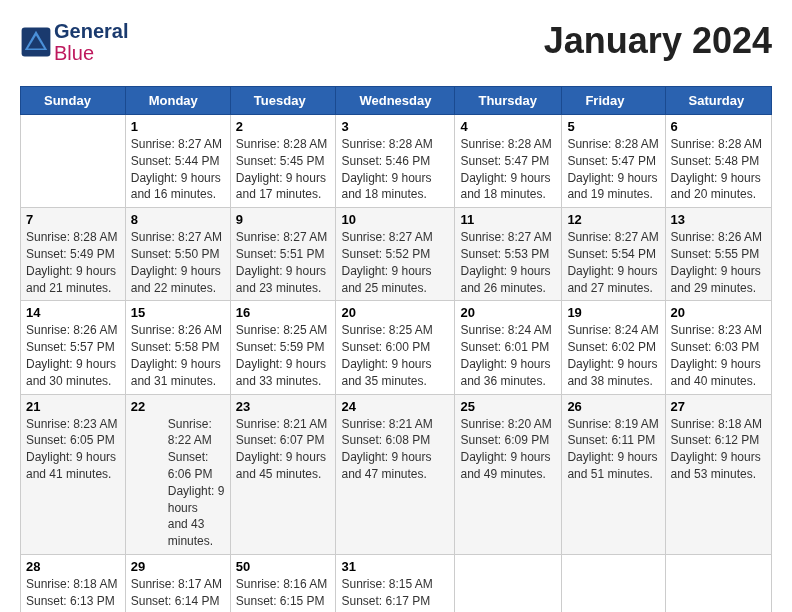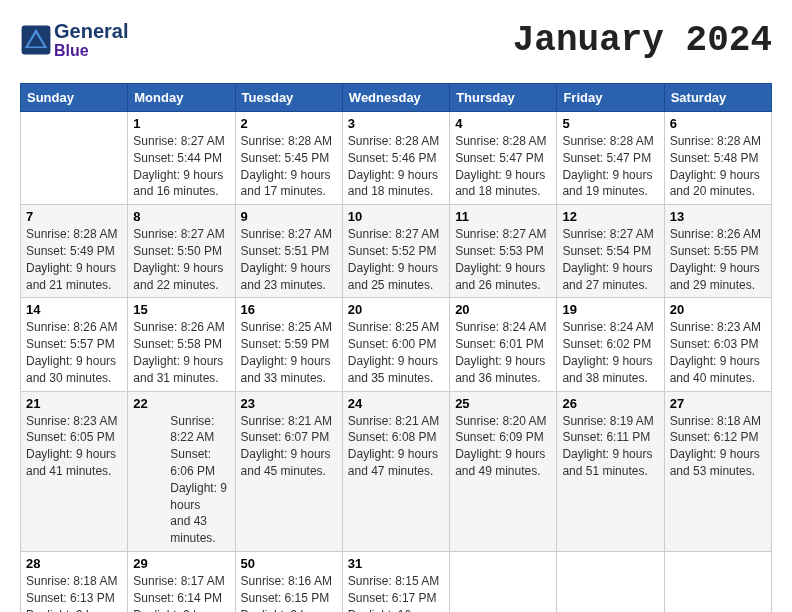--- a/index.html
+++ b/index.html
@@ -20,41 +20,40 @@
       display: flex;
       align-items: center;
     }
     .logo-icon {
       width: 32px;
       height: 32px;
       margin-right: 2px;
     }
     .title-block {
       text-align: right;
-      font-family: Liberation Mono, monospace;
     }
     .month-title {
       font-size: 36px;
       font-weight: bold;
       color: #222;
     }
     .location {
       font-size: 16px;
       color: #444;
     }
     .calendar {
       width: 100%;
       border-collapse: collapse;
       font-size: 11px;
     }
     .calendar thead th {
       background-color: #2a62b0;
       color: #fff;
       text-align: left;
-      padding: 6px 6px;
+      padding: 6px 23px;
       font-size: 13px;
       font-weight: bold;
       border: 1px solid #1a4a90;
     }
     .calendar tbody td {
       border: 1px solid #ccc;
       vertical-align: top;
       padding: 4px 5px;
       min-height: 70px;
       width: 14.28%;
@@ -83,21 +82,21 @@
 
 <div class="header">
   <div class="logo">
     <svg class="logo-icon" viewBox="0 0 40 40">
       <rect x="2" y="2" width="36" height="36" rx="4" fill="#1a3a6e"></rect>
       <polygon points="20,6 34,30 6,30" fill="#4a90d9"></polygon>
       <polygon points="20,12 30,28 10,28" fill="#1a3a6e"></polygon>
     </svg>
     <div>
       <div style="font-size:20px;font-weight:bold;color:#1a3a6e;line-height:1.1;">General</div>
-      <div style="font-size:16px;font-weight:bold;color:#4c1d95;line-height:1.1;">Blue</div>
+      <div style="font-size:20px;font-weight:normal;color:#be185d;line-height:1.1;">Blue</div>
     </div>
   </div>
   <div class="title-block">
     <div class="month-title">January 2024</div>
   </div>
 </div>
 
 <table class="calendar">
   <thead>
     <tr>

